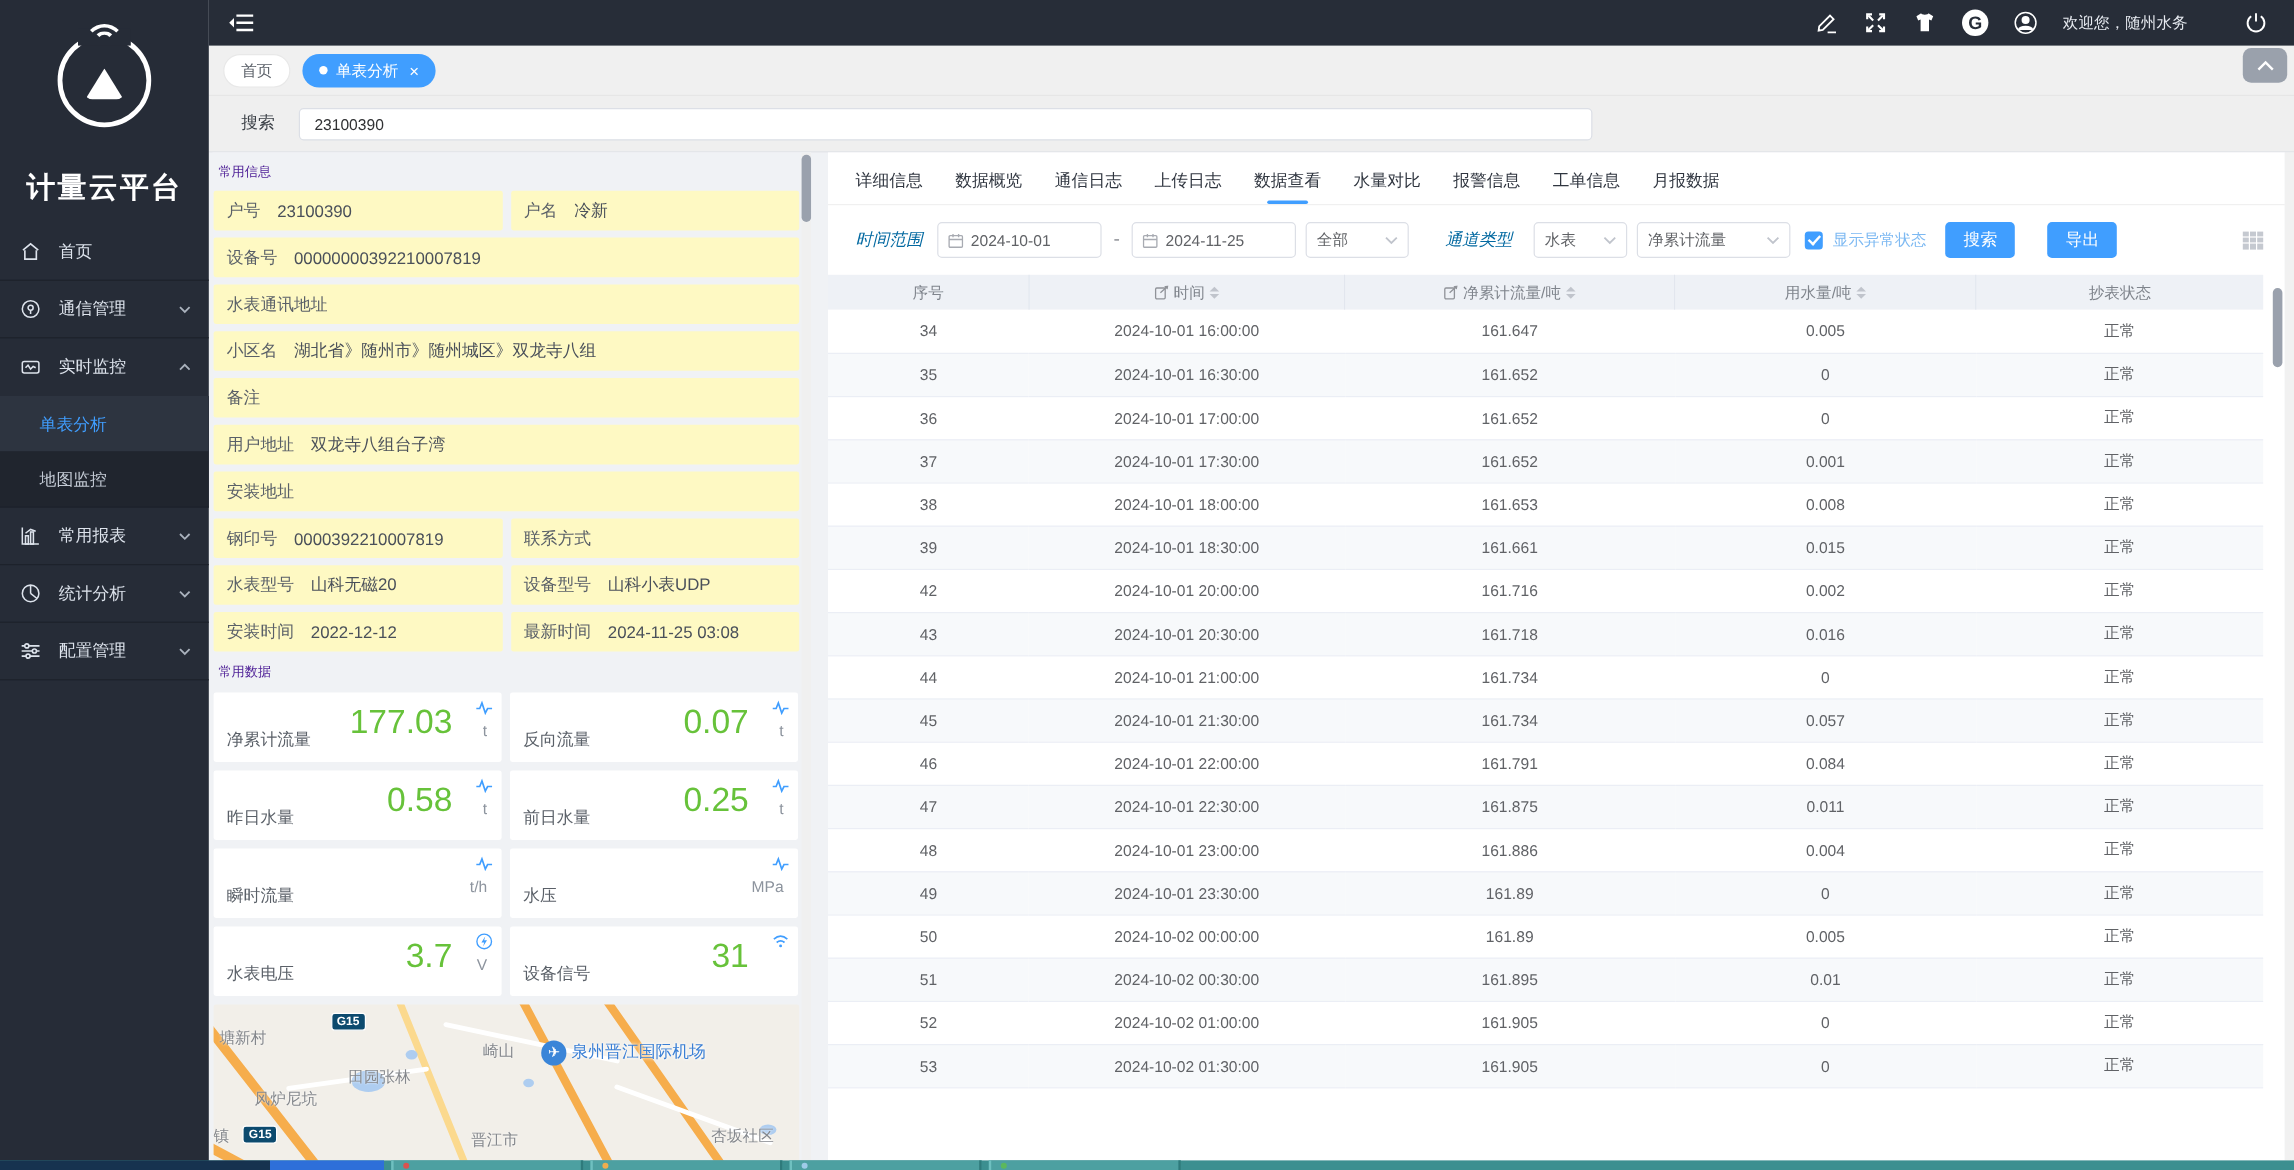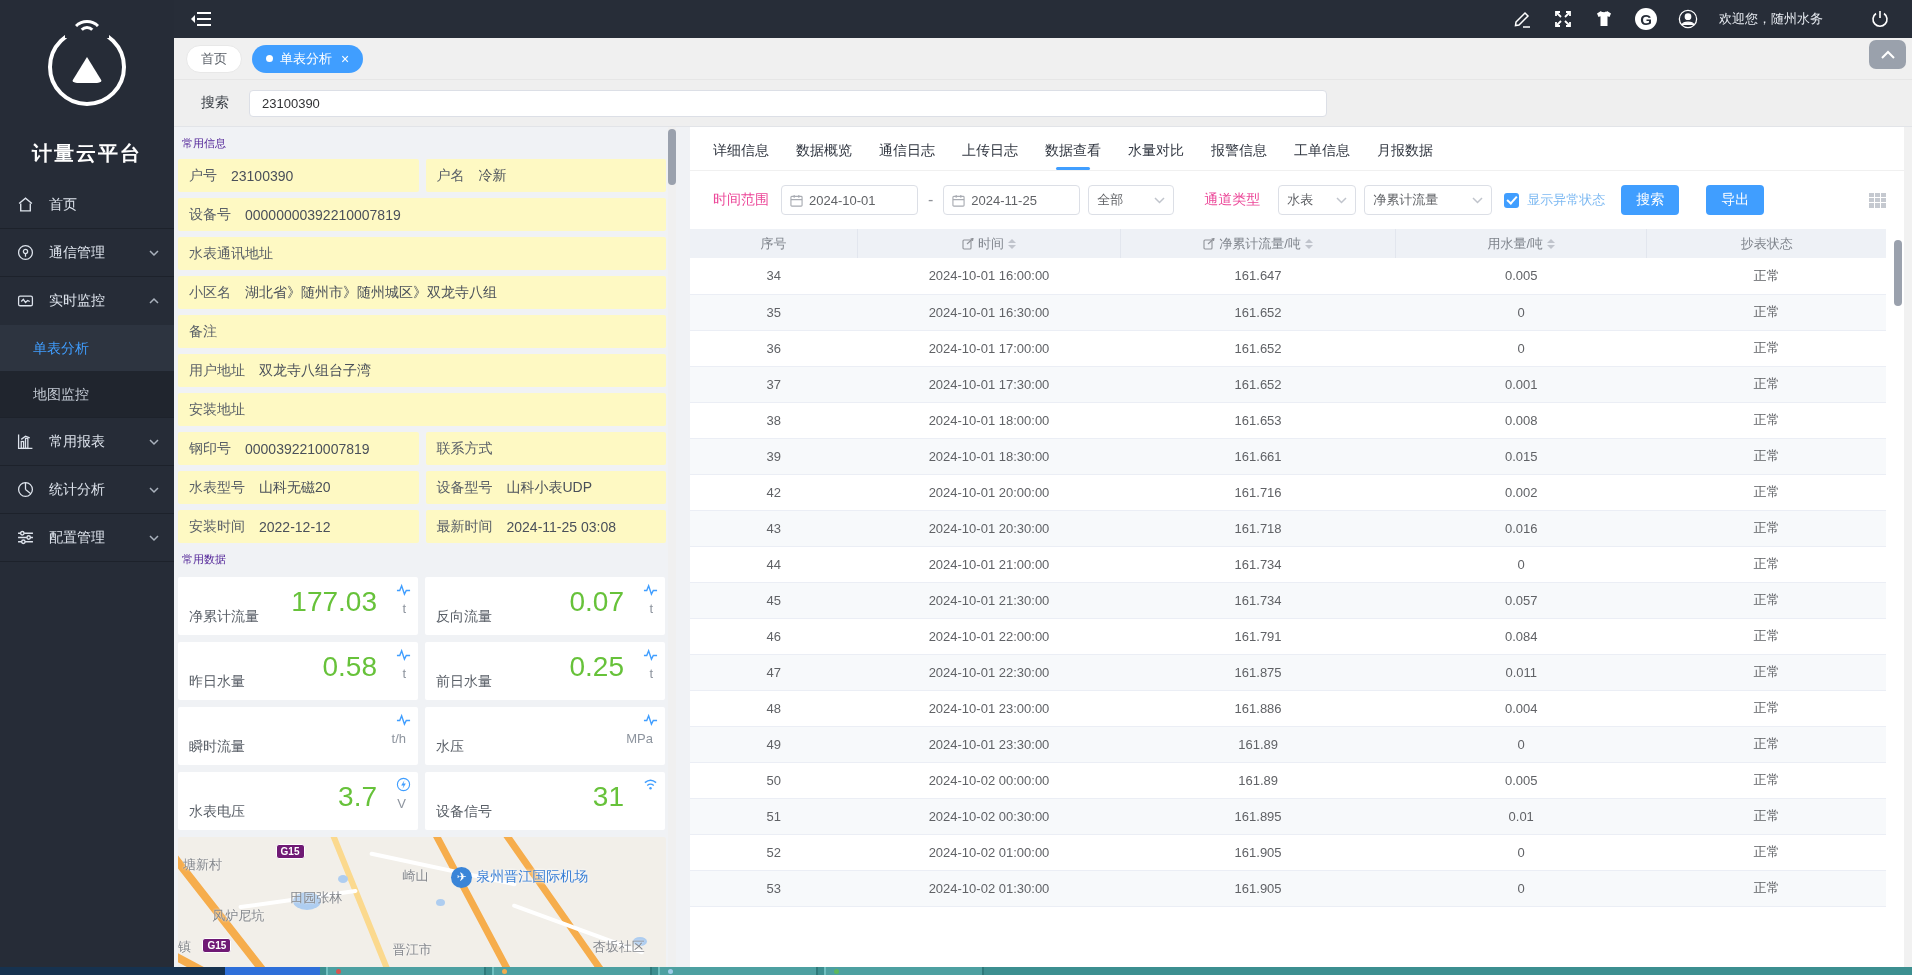--- a/index.html
+++ b/index.html
@@ -8,21 +8,21 @@
 
   
   .sidebar { position:absolute; left:0; top:0; width:174px; height:975px; background:#262c37; z-index:5; }
   .logo-wrap { padding:28px 0 18px; text-align:center; }
   .logo-circle { width:78px; height:78px; margin:0 auto; border:4px solid #fff; border-radius:50%; position:relative; }
   .logo-drop { position:absolute; left:50%; top:54%; transform:translate(-50%,-50%); width:0; height:0; border-left:16px solid transparent; border-right:16px solid transparent; border-bottom:26px solid #fff; border-radius:6px; }
   .logo-arc { position:absolute; left:50%; transform:translateX(-50%); border:3px solid #fff; border-color:#fff transparent transparent transparent; border-radius:50%; }
   .arc1 { width:34px; height:34px; top:-12px; }
   .arc2 { width:18px; height:18px; top:-6px; }
   .logo-gap { position:absolute; left:50%; transform:translateX(-50%); top:-8px; width:44px; height:14px; background:#262c37; }
-  .logo-title { color:#fff; font-size:20px; font-weight:bold; text-align:center; padding:16px 0 14px; letter-spacing:2px; }
+  .logo-title { color:#fff; font-size:24px; font-weight:bold; text-align:center; padding:16px 0 14px; letter-spacing:2px; }
   .menu-item { height:48px; display:flex; align-items:center; padding-left:17px; color:#dde3ec; font-size:14px; cursor:pointer; border-bottom:1px solid #1d222b; position:relative; }
   .menu-item .mi-icon { width:17px; height:17px; margin-right:15px; flex:0 0 auto; }
   .menu-item .chev { position:absolute; right:14px; width:12px; height:12px; }
   .submenu { background:#20252e; border-bottom:1px solid #1d222b; }
   .submenu-item { height:46px; line-height:46px; padding-left:33px; color:#c3cad4; font-size:14px; cursor:pointer; }
   .submenu-item.active { background:#2d3440; color:#409eff; }
 
   
   .topbar { position:absolute; left:174px; top:0; right:0; height:38px; background:#272d38; display:flex; align-items:center; z-index:4; }
   .hamburger { margin-left:16px; cursor:pointer; }
@@ -69,34 +69,34 @@
   .stat-unit { position:absolute; right:12px; top:24px; font-size:13px; color:#8d949e; }
   .stat-ic { position:absolute; right:7px; top:5px; width:15px; height:15px; }
 
   
   .map { position:relative; margin-top:7px; height:148px; background:#f2efe9; overflow:hidden; border-radius:2px; }
   .road { position:absolute; background:#f6ad4c; border-radius:3px; }
   .road.y { background:#fbd98e; }
   .road.w { background:#ffffff; }
   .water { position:absolute; background:#aecdf0; border-radius:50%; }
   .map-label { position:absolute; font-size:13px; color:#84878c; white-space:nowrap; text-shadow:0 0 2px #fff; }
-  .map-label.badge { background:#701a75; color:#fff; font-size:10px; font-weight:bold; border:1px solid #fff; border-radius:3px; padding:0 4px; line-height:13px; text-shadow:none; }
+  .map-label.badge { background:#0c4a6e; color:#fff; font-size:10px; font-weight:bold; border:1px solid #fff; border-radius:3px; padding:0 4px; line-height:13px; text-shadow:none; }
   .airport { position:absolute; left:56%; top:20%; display:flex; align-items:center; gap:4px; }
   .airport-pin { width:21px; height:21px; background:#3a85d8; border-radius:50%; color:#fff; font-size:12px; display:flex; align-items:center; justify-content:center; }
   .airport-pin::after { content:"✈"; }
   .airport-text { color:#3a7fd5; font-size:14px; text-shadow:0 0 3px #fff,0 0 3px #fff; }
 
   
   .right-panel { position:absolute; left:516px; right:8px; top:0; height:100%; background:#fff; }
   .dtabs { display:flex; gap:27px; padding:15px 0 0 23px; height:44px; border-bottom:1px solid #f0f0f0; }
   .dtab { font-size:14px; color:#303640; padding-bottom:12px; position:relative; cursor:pointer; }
   .dtab.active::after { content:""; position:absolute; left:50%; transform:translateX(-50%); bottom:0; width:34px; height:3px; border-radius:2px; background:#409eff; }
 
   .filters { display:flex; align-items:center; gap:8px; padding:14px 18px 14px 23px; }
-  .f-label { font-size:14px; color:#ec4899; margin-right:4px; white-space:nowrap; }
+  .f-label { font-size:14px; color:#0369a1; margin-right:4px; white-space:nowrap;font-style:italic; }
   .f-box { height:30px; background:#fff; border:1px solid #dcdfe6; border-radius:4px; display:flex; align-items:center; padding:0 8px; font-size:13px; color:#606266; gap:6px; cursor:pointer; white-space:nowrap; }
   .f-date { width:137px; }
   .f-sep { color:#909399; padding:0 2px; }
   .f-sel-all { width:86px; justify-content:space-between; }
   .f-sel-meter { width:78px; justify-content:space-between; margin-left:6px; }
   .f-sel-metric { width:128px; justify-content:space-between; }
   .checkbox { width:15px; height:15px; background:#409eff; border-radius:3px; position:relative; margin-left:4px; cursor:pointer; flex:0 0 auto; }
   .checkbox::after { content:""; position:absolute; left:4.5px; top:1.5px; width:4px; height:8px; border:solid #fff; border-width:0 2px 2px 0; transform:rotate(42deg); }
   .chk-label { font-size:13px; color:#7db9f2; margin-right:8px; cursor:pointer; }
   .btn { height:30px; padding:0 15px; background:#409eff; color:#fff; font-size:14px; border:none; border-radius:4px; cursor:pointer; font-family:inherit; }

